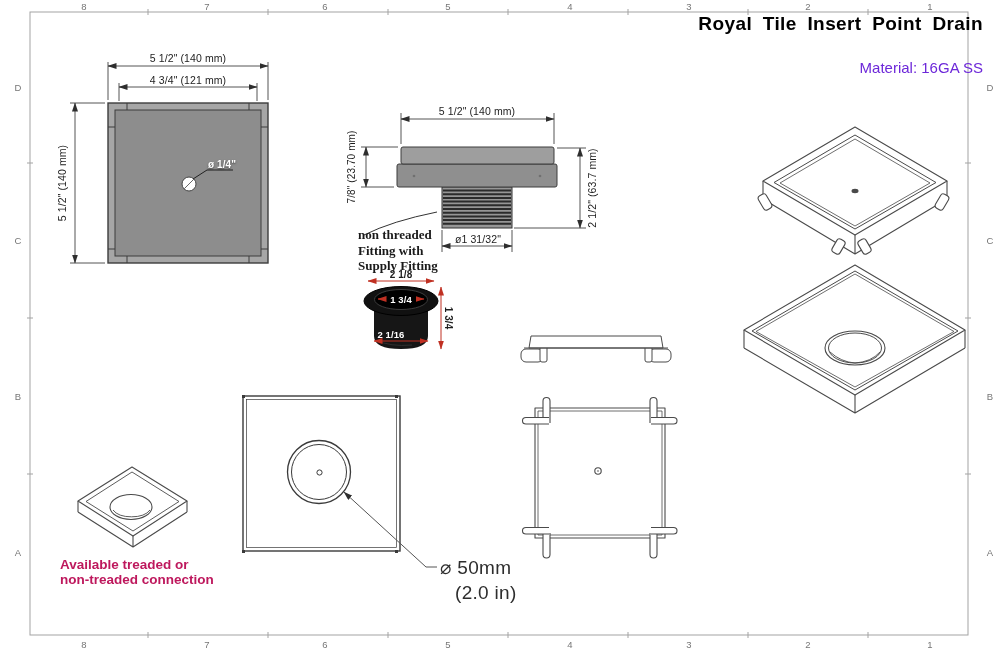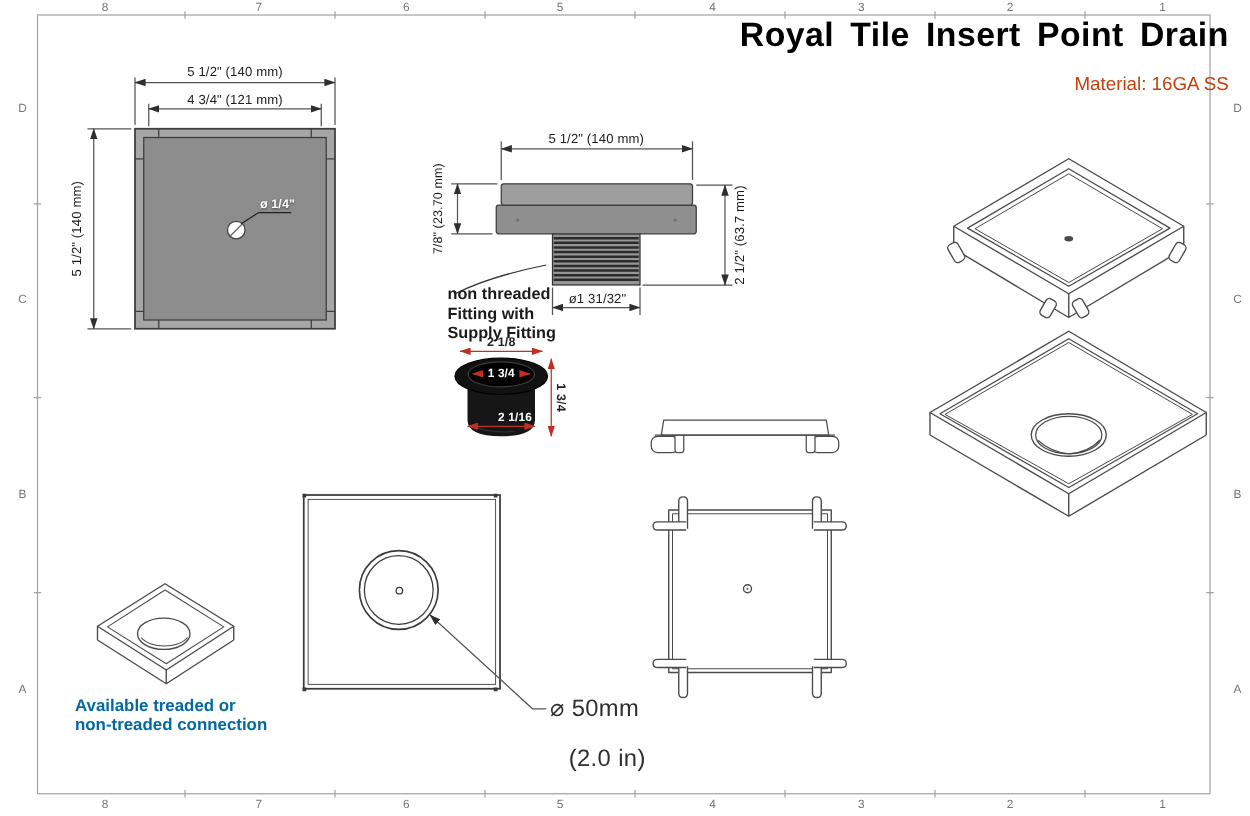--- a/index.html
+++ b/index.html
@@ -8,30 +8,30 @@
   .sheet { position:relative; width:1000px; height:653px; background:#fff; overflow:hidden; }
   svg.linework { position:absolute; left:0; top:0; }
   .lbl { position:absolute; white-space:nowrap; color:#1c1c1c; font-size:10.5px;
          transform:translate(-50%,-50%); letter-spacing:0.1px; }
   .lbl.rot  { transform:translate(-50%,-50%) rotate(-90deg); }
   .lbl.rot90{ transform:translate(-50%,-50%) rotate(90deg); }
   .lbl.white{ color:#ffffff; font-weight:700; text-shadow:0 1px 2px rgba(0,0,0,.55); }
   .lbl.red-dim { font-weight:700; color:#1f1f1f; font-size:10px; }
   .lbl.fit-white { color:#fff; font-weight:700; font-size:9.5px; text-shadow:none; }
   .gridlbl { position:absolute; font-size:9.5px; color:#767676; transform:translate(-50%,-50%); }
-  .title { position:absolute; top:13px; right:17px; font-size:27px; font-weight:700;
+  .title { position:absolute; top:13px; right:17px; font-size:19px; font-weight:700;
            color:#000; letter-spacing:.4px; word-spacing:5px; white-space:nowrap; }
-  .material { position:absolute; top:59px; right:17px; font-size:15px; color:#c2410c; white-space:nowrap;text-align:right; }
-  .note-serif { position:absolute; left:358px; top:227px; font-family:Liberation Sans, sans-serif;
+  .material { position:absolute; top:59px; right:17px; font-size:15px; color:#6d28d9; white-space:nowrap;text-align:right; }
+  .note-serif { position:absolute; left:358px; top:227px; font-family:Liberation Serif, serif;
                 font-weight:700; font-size:13px; line-height:15.5px; color:#1a1a1a; }
   .conn-note { position:absolute; left:60px; top:557px; font-weight:700; font-size:13.5px;
-               line-height:15px; color:#0369a1; }
+               line-height:15px; color:#be185d; }
   .dia-label { position:absolute; left:440px; top:555px; font-size:19px; color:#2e2e2e;
                line-height:25px; letter-spacing:.3px; }
-  .dia-label .l2 { display:block; padding-left:15px;margin-top:15px; }
+  .dia-label .l2 { display:block; padding-left:15px; }
 </style>
 </head>
 <body>
 
 <div class="sheet">
 
   <svg class="linework" width="1000" height="653" viewBox="0 0 1000 653">
     <defs>
       <marker id="aE" orient="auto" markerWidth="9" markerHeight="6" refX="8.5" refY="3">
         <path d="M0,0L9,3L0,6Z" fill="#2e2e2e"></path>
@@ -211,21 +211,21 @@
   <span class="lbl rot" style="left:592px;top:188px">2 1/2" (63.7 mm)</span>
   <span class="lbl" style="left:478px;top:239px">ø1 31/32"</span>
   <div class="note-serif">
     <div>non threaded</div>
     <div>Fitting with</div>
     <div>Supply Fitting</div>
   </div>
 
   <span class="lbl red-dim" style="left:401px;top:274px">2 1/8</span>
   <span class="lbl fit-white" style="left:401px;top:299px">1 3/4</span>
-  <span class="lbl fit-white" style="left:412px;top:334px">2 1/16</span>
+  <span class="lbl fit-white" style="left:391px;top:334px">2 1/16</span>
   <span class="lbl rot90 red-dim" style="left:448px;top:318px">1 3/4</span>
 
   <div class="dia-label">
     <span>⌀ 50mm</span>
     <span class="l2">(2.0 in)</span>
   </div>
 
   <div class="conn-note">
     <div>Available treaded or</div>
     <div>non-treaded connection</div>

